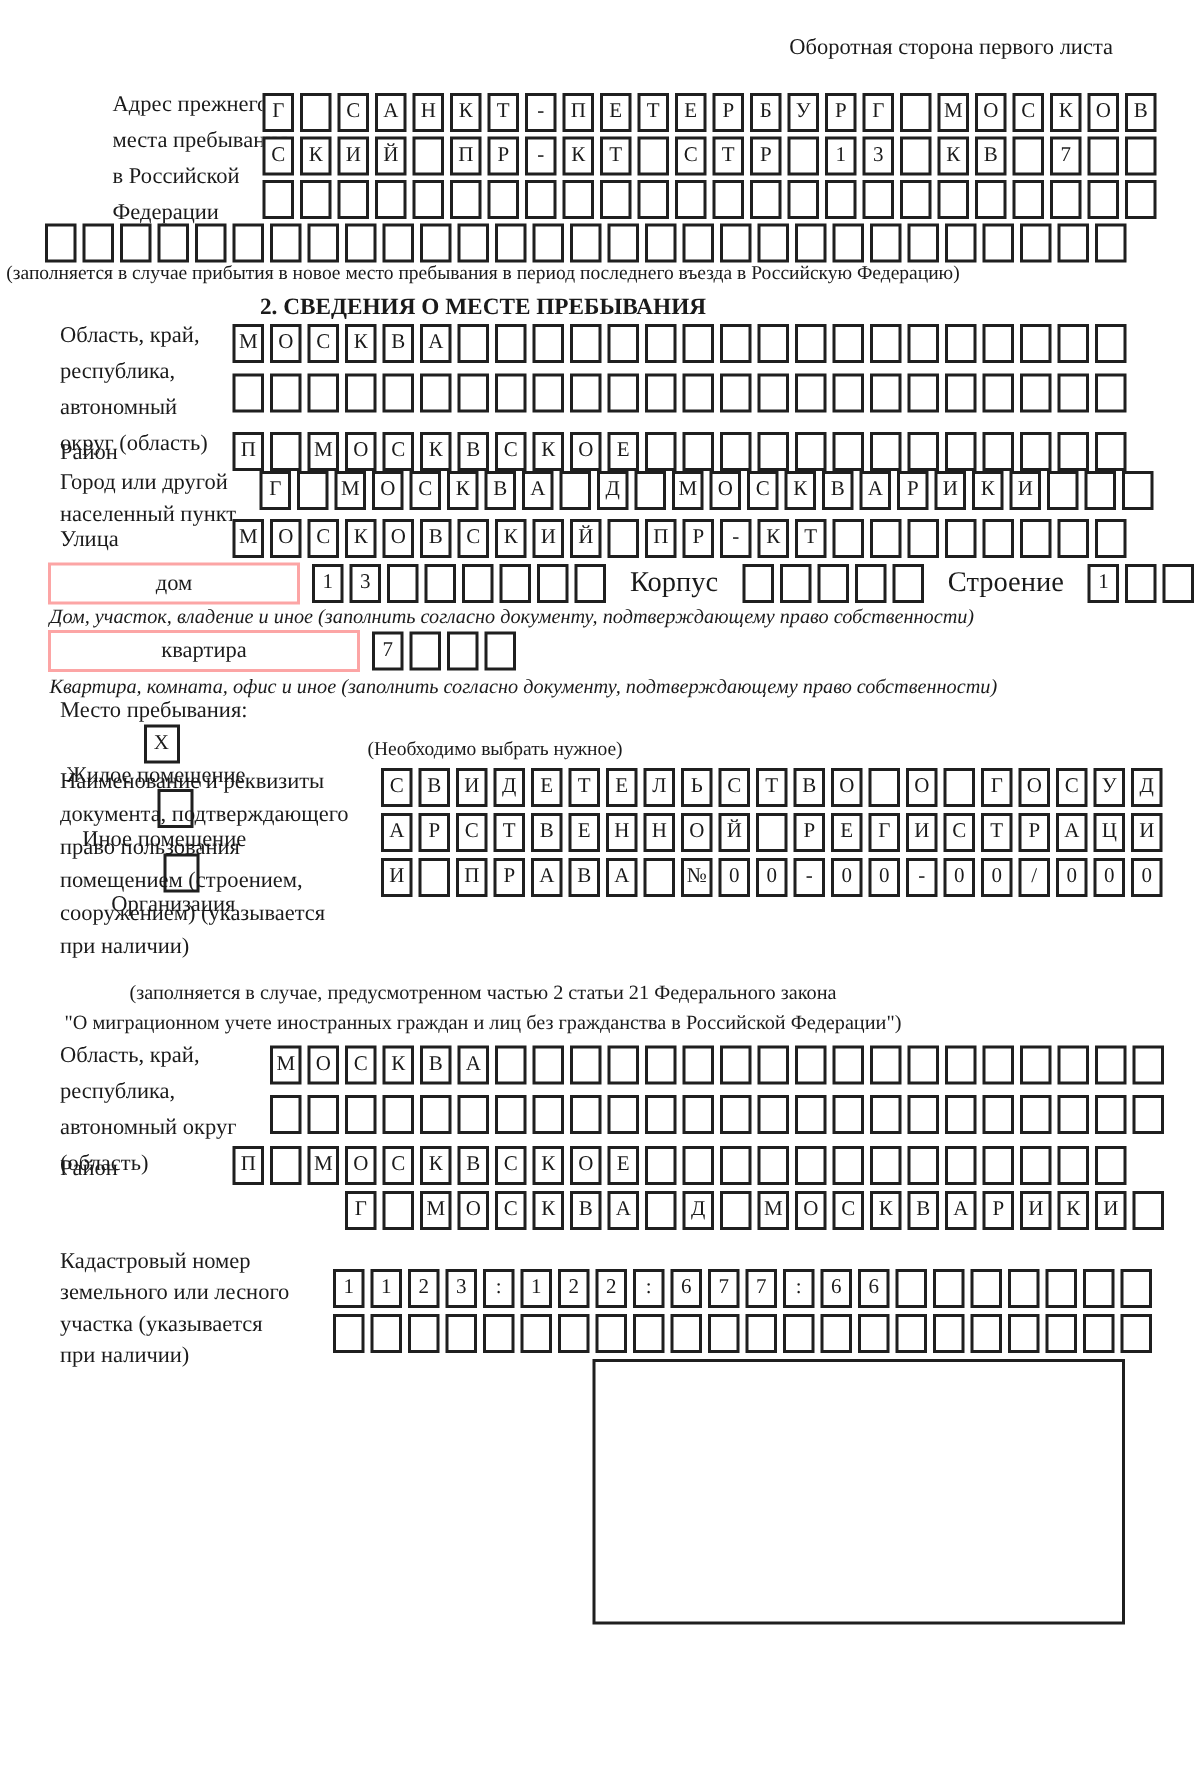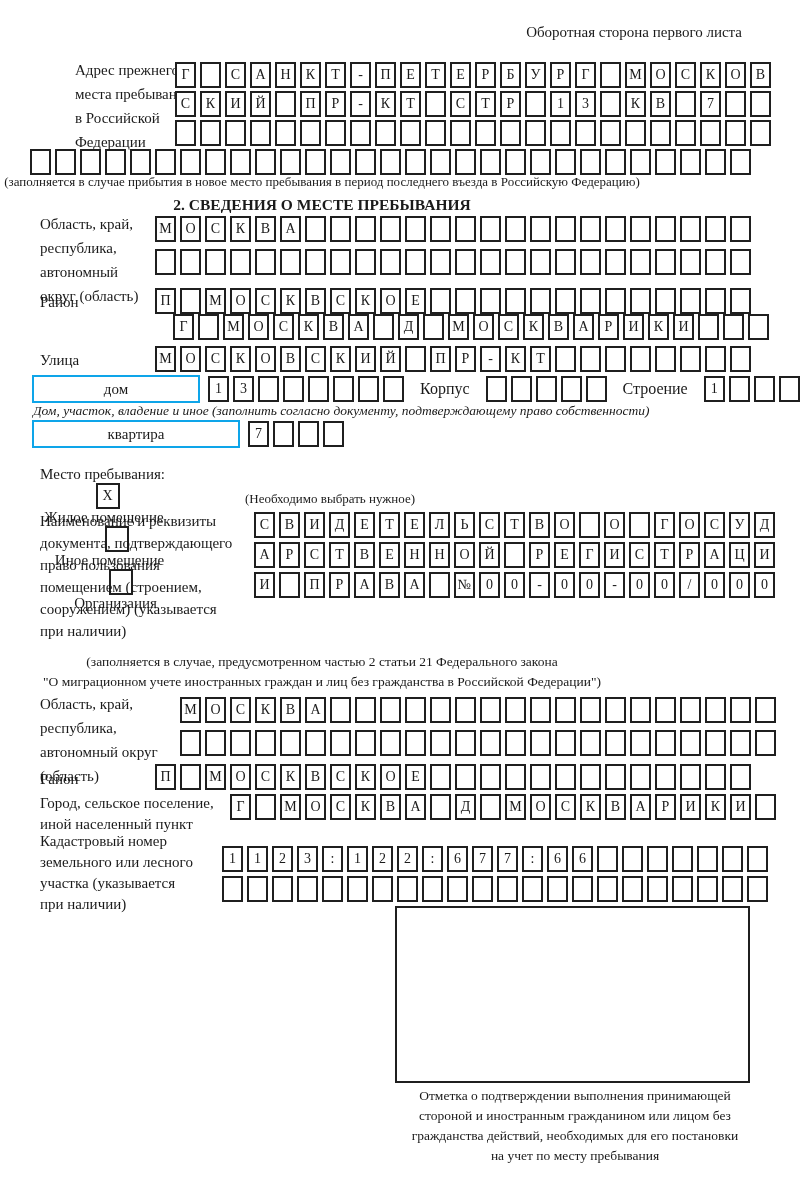--- a/index.html
+++ b/index.html
@@ -10,24 +10,24 @@
   .lbl{position:absolute;font-size:15px;line-height:24px;white-space:pre-line;}
   .lbl.tight{line-height:21px;}
   .row{position:absolute;display:flex;gap:4px;align-items:center;}
   .row-inline{display:flex;gap:4px;align-items:center;}
   .cbox{
     flex:none;width:21px;height:26px;border:2px solid #1f1f1f;box-sizing:border-box;
     display:flex;align-items:center;justify-content:center;
     font-size:14px;background:#fff;
   }
   .bigbox{
-    flex:none;height:28px;border:2px solid #0ea5e9;box-sizing:border-box;
+    flex:none;height:28px;border:2px solid #fca5a5;box-sizing:border-box;
     display:flex;align-items:center;justify-content:center;font-size:15px;background:#fff;
   }
-  .inl-lbl{font-size:16px;margin:0 8px;flex:none;}
+  .inl-lbl{font-size:19px;margin:0 8px;flex:none;}
   .center{left:0;width:644px;text-align:center;}
   .note{position:absolute;font-size:13px;}
   .h-title{position:absolute;font-weight:bold;font-size:15.5px;}
   .hnote{position:absolute;font-size:15px;}
   .caption{position:absolute;font-size:13.5px;font-style:italic;}
   .chk{
     flex:none;width:24px;height:26px;border:2px solid #1f1f1f;box-sizing:border-box;
     display:inline-flex;align-items:center;justify-content:center;font-size:14px;background:#fff;
   }
   .stayrow{position:absolute;display:flex;align-items:center;font-size:15px;flex-direction:column;}
@@ -236,20 +236,22 @@
       <span class="cbox"></span>
       <span class="cbox"></span>
       <span class="cbox"></span>
       <span class="cbox"></span>
       <span class="cbox"></span>
       <span class="cbox"></span>
       <span class="cbox"></span>
       <span class="cbox"></span>
     </div>
 
+  <div class="lbl tight" style="left:40px;top:312px;">Город или другой
+населенный пункт</div>
   <div class="row" style="left:173px;top:314px;">
       <span class="cbox">Г</span>
       <span class="cbox"></span>
       <span class="cbox">М</span>
       <span class="cbox">О</span>
       <span class="cbox">С</span>
       <span class="cbox">К</span>
       <span class="cbox">В</span>
       <span class="cbox">А</span>
       <span class="cbox"></span>
@@ -330,20 +332,21 @@
 
   <div class="row" style="left:32px;top:420px;gap:8px;">
     <div class="bigbox" style="width:208px;">квартира</div>
     <div class="row-inline">
         <span class="cbox">7</span>
         <span class="cbox"></span>
         <span class="cbox"></span>
         <span class="cbox"></span>
       </div>
   </div>
+  <div class="caption" style="left:33px;top:450px;">Квартира, комната, офис и иное (заполнить согласно документу, подтверждающему право собственности)</div>
 
   <div class="stayrow" style="left:40px;top:466px;">
     <span>Место пребывания:</span>
     <span class="chk" style="margin-left:10px;">X</span>
     <span style="margin-left:3px;">Жилое помещение</span>
     <span class="chk" style="margin-left:28px;"></span>
     <span style="margin-left:14px;">Иное помещение</span>
     <span class="chk" style="margin-left:36px;"></span>
     <span style="margin-left:26px;">Организация</span>
   </div>
@@ -506,22 +509,20 @@
       <span class="cbox"></span>
       <span class="cbox"></span>
       <span class="cbox"></span>
       <span class="cbox"></span>
       <span class="cbox"></span>
       <span class="cbox"></span>
       <span class="cbox"></span>
       <span class="cbox"></span>
     </div>
 
-  <div class="lbl tight" style="left:40px;top:793px;">Город, сельское поселение,
-иной населенный пункт</div>
   <div class="row" style="left:230px;top:794px;">
       <span class="cbox">Г</span>
       <span class="cbox"></span>
       <span class="cbox">М</span>
       <span class="cbox">О</span>
       <span class="cbox">С</span>
       <span class="cbox">К</span>
       <span class="cbox">В</span>
       <span class="cbox">А</span>
       <span class="cbox"></span>
@@ -587,18 +588,14 @@
       <span class="cbox"></span>
       <span class="cbox"></span>
       <span class="cbox"></span>
       <span class="cbox"></span>
       <span class="cbox"></span>
       <span class="cbox"></span>
       <span class="cbox"></span>
     </div>
 
   <div class="stamp" style="left:395px;top:906px;width:355px;height:177px;"></div>
-  <div class="stampcap" style="left:365px;top:1086px;width:420px;">Отметка о подтверждении выполнения принимающей
-стороной и иностранным гражданином или лицом без
-гражданства действий, необходимых для его постановки
-на учет по месту пребывания</div>
 
 </div>
 
 </body></html>

